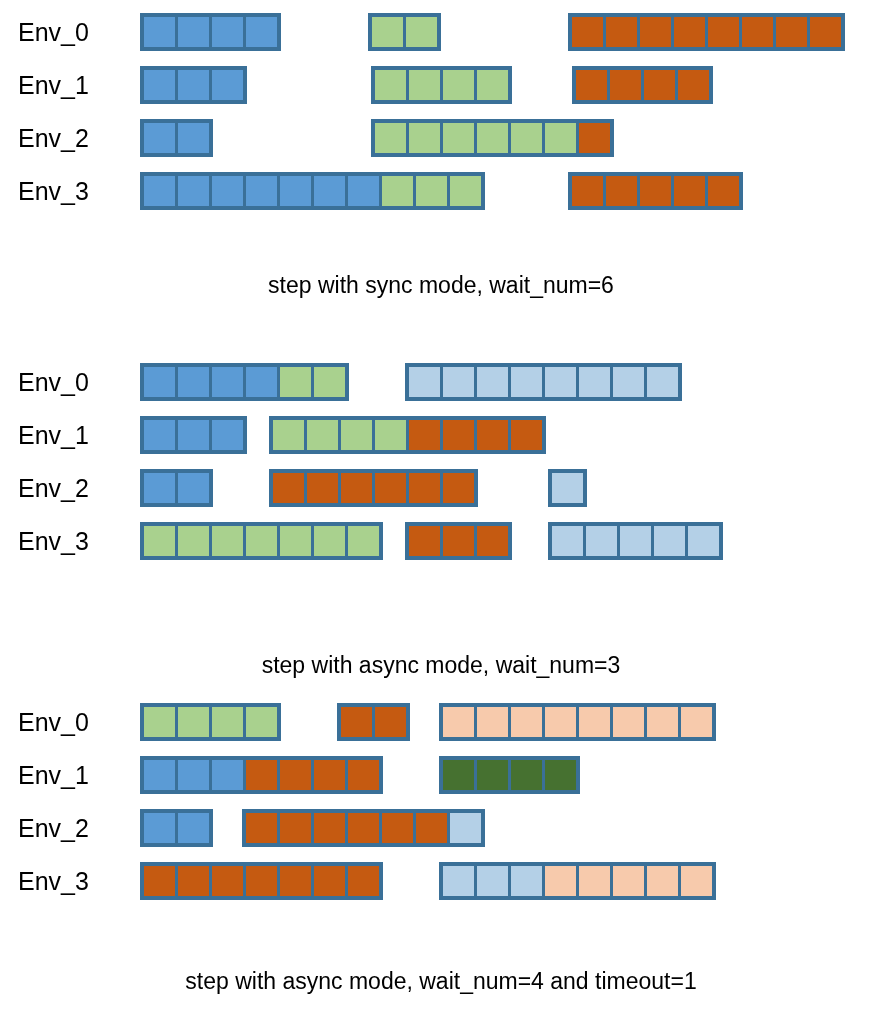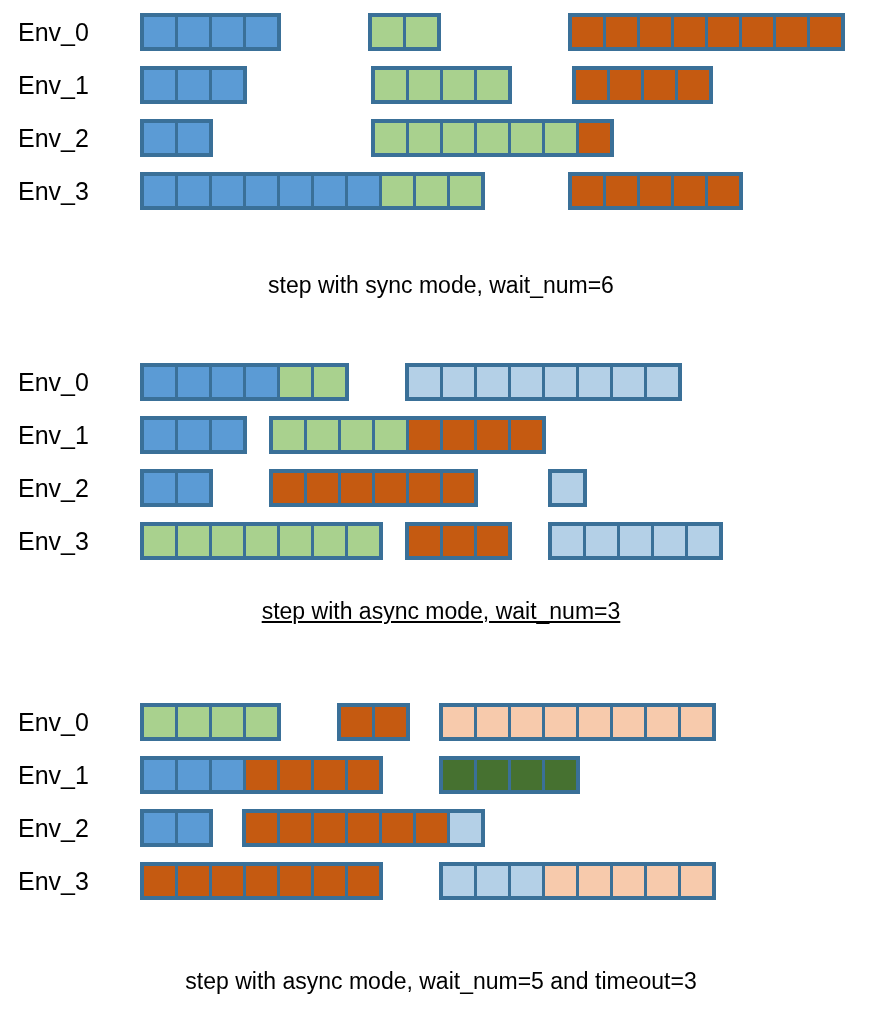--- a/index.html
+++ b/index.html
@@ -233,21 +233,21 @@
           <div class="cell c-orange" style="background: rgb(197, 90, 17);"></div>
         </div>
         <div class="block" style="left: 548px; width: 175px;">
           <div class="cell c-lightblue" style="background: rgb(180, 208, 231);"></div>
           <div class="cell c-lightblue" style="background: rgb(180, 208, 231);"></div>
           <div class="cell c-lightblue" style="background: rgb(180, 208, 231);"></div>
           <div class="cell c-lightblue" style="background: rgb(180, 208, 231);"></div>
           <div class="cell c-lightblue" style="background: rgb(180, 208, 231);"></div>
         </div>
       </div>
-      <div class="caption" style="top: 598px; text-decoration: underline;">step with async mode, wait_num=3</div>
+      <div class="caption" style="top: 652px;">step with async mode, wait_num=3</div>
     </div>
     <div class="panel" style="top: 0px;">
       <div class="row" style="top: 700px;">
         <div class="row-label">Env_0</div>
         <div class="block" style="left: 140px; width: 141px;">
           <div class="cell c-green" style="background: rgb(169, 209, 142);"></div>
           <div class="cell c-green" style="background: rgb(169, 209, 142);"></div>
           <div class="cell c-green" style="background: rgb(169, 209, 142);"></div>
           <div class="cell c-green" style="background: rgb(169, 209, 142);"></div>
         </div>
@@ -315,15 +315,15 @@
           <div class="cell c-lightblue" style="background: rgb(180, 208, 231);"></div>
           <div class="cell c-lightblue" style="background: rgb(180, 208, 231);"></div>
           <div class="cell c-lightblue" style="background: rgb(180, 208, 231);"></div>
           <div class="cell c-peach" style="background: rgb(247, 202, 172);"></div>
           <div class="cell c-peach" style="background: rgb(247, 202, 172);"></div>
           <div class="cell c-peach" style="background: rgb(247, 202, 172);"></div>
           <div class="cell c-peach" style="background: rgb(247, 202, 172);"></div>
           <div class="cell c-peach" style="background: rgb(247, 202, 172);"></div>
         </div>
       </div>
-      <div class="caption" style="top: 968px;">step with async mode, wait_num=5 and timeout=3</div>
+      <div class="caption" style="top: 968px;">step with async mode, wait_num=4 and timeout=1</div>
     </div>
   </div>
 
 </body></html>

